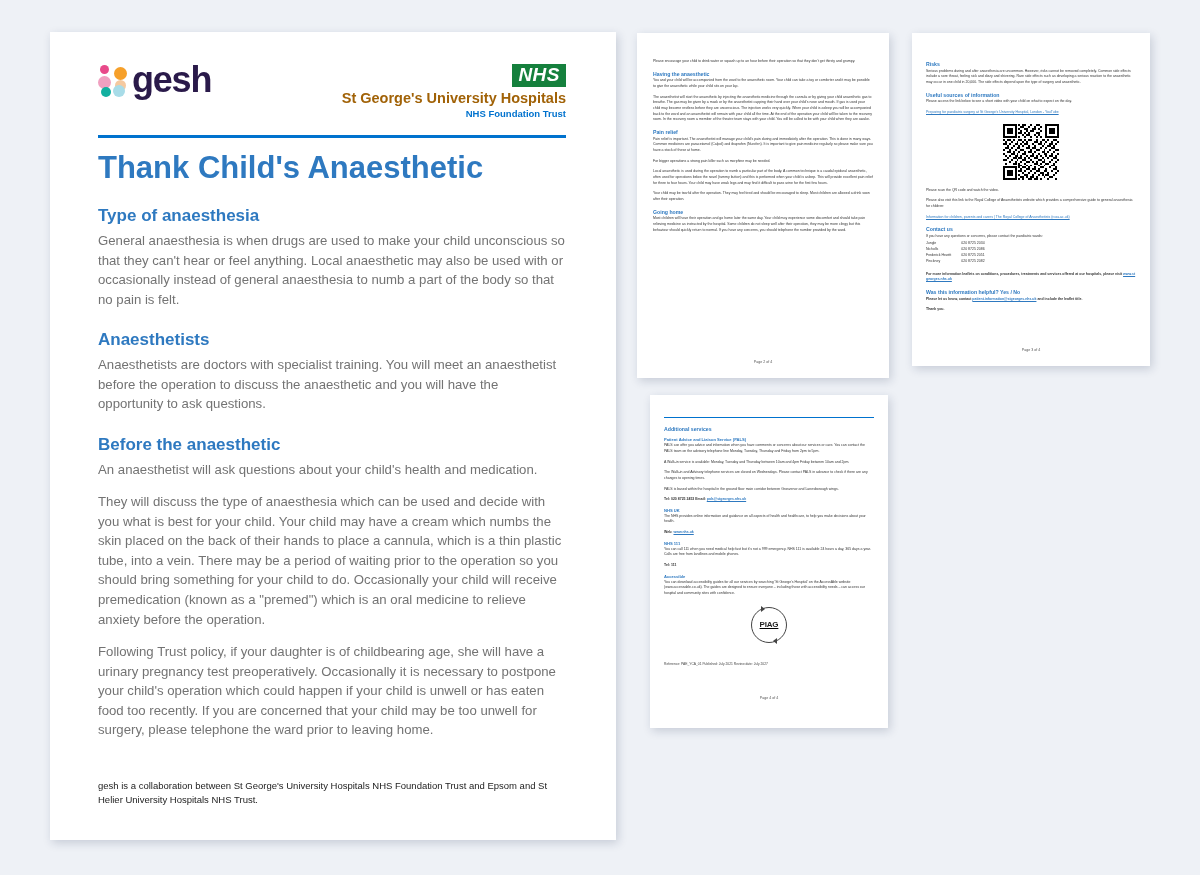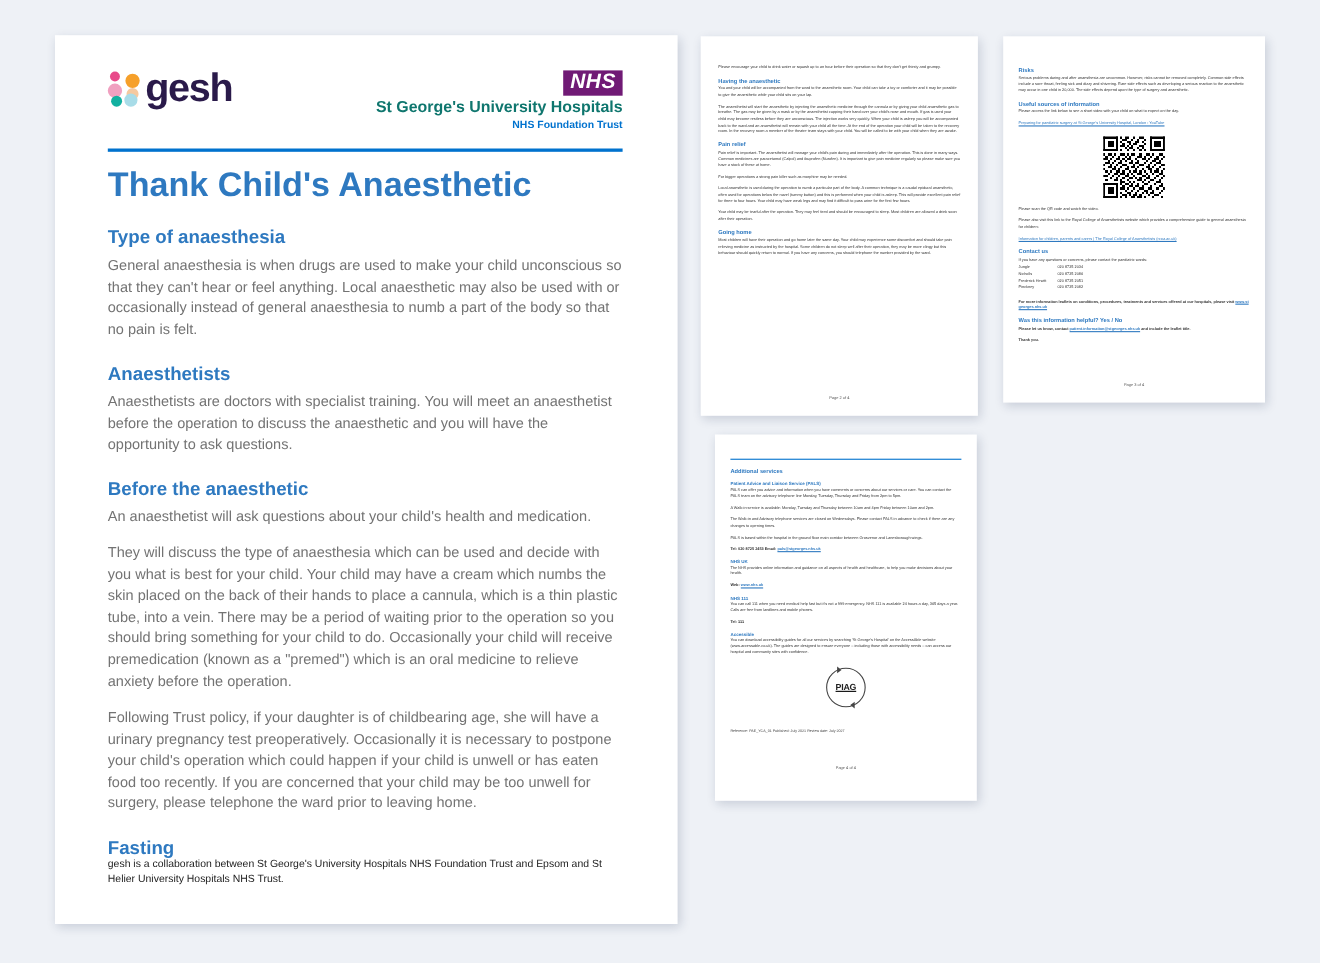--- a/index.html
+++ b/index.html
@@ -30,25 +30,25 @@
   .d1 { width: 9px;  height: 9px;  left: 2px;  top: 1px;  background: #e84a8a; }
   .d2 { width: 13px; height: 13px; left: 16px; top: 3px;  background: #f6a02a; }
   .d3 { width: 13px; height: 13px; left: 0px;  top: 12px; background: #f0a0c0; }
   .d4 { width: 11px; height: 11px; left: 17px; top: 16px; background: #f5c9a0; }
   .d5 { width: 10px; height: 10px; left: 3px;  top: 23px; background: #12b0a0; }
   .d6 { width: 12px; height: 12px; left: 15px; top: 21px; background: #a8dce8; }
   .gesh-word { font-size: 36px; font-weight: bold; color: #2a1a4a; letter-spacing: -1.2px; line-height: 1; }
 
   .nhs-block { text-align: right; padding-top: 2px; }
   .nhs-badge {
-    display: inline-block; background: #701a75; color: #fff;
+    display: inline-block; background: #15803d; color: #fff;
     font-size: 19px; font-weight: bold; font-style: italic;
     letter-spacing: 0.5px; padding: 1px 6px 2px 6px; line-height: 1.05;
   }
-  .nhs-trustname { font-size: 14.5px; font-weight: bold; color: #0f766e; margin-top: 3px; line-height: 1.15; }
+  .nhs-trustname { font-size: 14.5px; font-weight: bold; color: #a16207; margin-top: 3px; line-height: 1.15; }
   .nhs-sub { font-size: 9.5px; font-weight: bold; color: #0072ce; margin-top: 1px; }
 
   .p1-rule { height: 3px; background: #0072ce; margin: 11px 0 13px 0; }
 
   .p1-title { font-size: 31px; font-weight: bold; color: #2e79c0; line-height: 1.1; margin-bottom: 6px; }
   .p1-lede { font-size: 13.2px; font-weight: bold; color: #111; line-height: 1.45; }
 
   .h2 { font-size: 17px; font-weight: bold; color: #2e79c0; margin: 21px 0 5px 0; }
   .body { font-size: 13.2px; color: #737373; line-height: 1.48; }
   .body + .body { margin-top: 13px; }
@@ -134,21 +134,20 @@
           <div class="h2">Type of anaesthesia</div>
           <div class="body">General anaesthesia is when drugs are used to make your child unconscious so that they can't hear or feel anything.  Local anaesthetic may also be used with or occasionally instead of general anaesthesia to numb a part of the body so that no pain is felt.</div>
           <div class="h2">Anaesthetists</div>
           <div class="body">Anaesthetists are doctors with specialist training. You will meet an anaesthetist before the operation to discuss the anaesthetic and you will have the opportunity to ask questions.</div>
           <div class="h2">Before the anaesthetic</div>
           <div class="body">An anaesthetist will ask questions about your child's health and medication.</div>
           <div class="body">They will discuss the type of anaesthesia which can be used and decide with you what is best for your child. Your child may have a cream which numbs the skin placed on the back of their hands to place a cannula, which is a thin plastic tube, into a vein. There may be a period of waiting prior to the operation so you should bring something for your child to do. Occasionally your child will receive premedication (known as a "premed") which is an oral medicine to relieve anxiety before the operation.</div>
           <div class="body">Following Trust policy, if your daughter is of childbearing age, she will have a urinary pregnancy test preoperatively. Occasionally it is necessary to postpone your child's operation which could happen if your child is unwell or has eaten food too recently. If you are concerned that your child may be too unwell for surgery, please telephone the ward prior to leaving home.</div>
         </div>
 
-      <div class="h2">Fasting</div>
 
     </div>
 
     <div class="p1-foot">gesh is a collaboration between St George's University Hospitals NHS Foundation Trust and Epsom and St Helier University Hospitals NHS Trust.</div>
   </div>
 
   <div class="page" id="page2">
     <div class="tp">
       <div class="tp-inner">
         <div class="tb">Please encourage your child to drink water or squash up to an hour before their operation so that they don't get thirsty and grumpy.</div>

